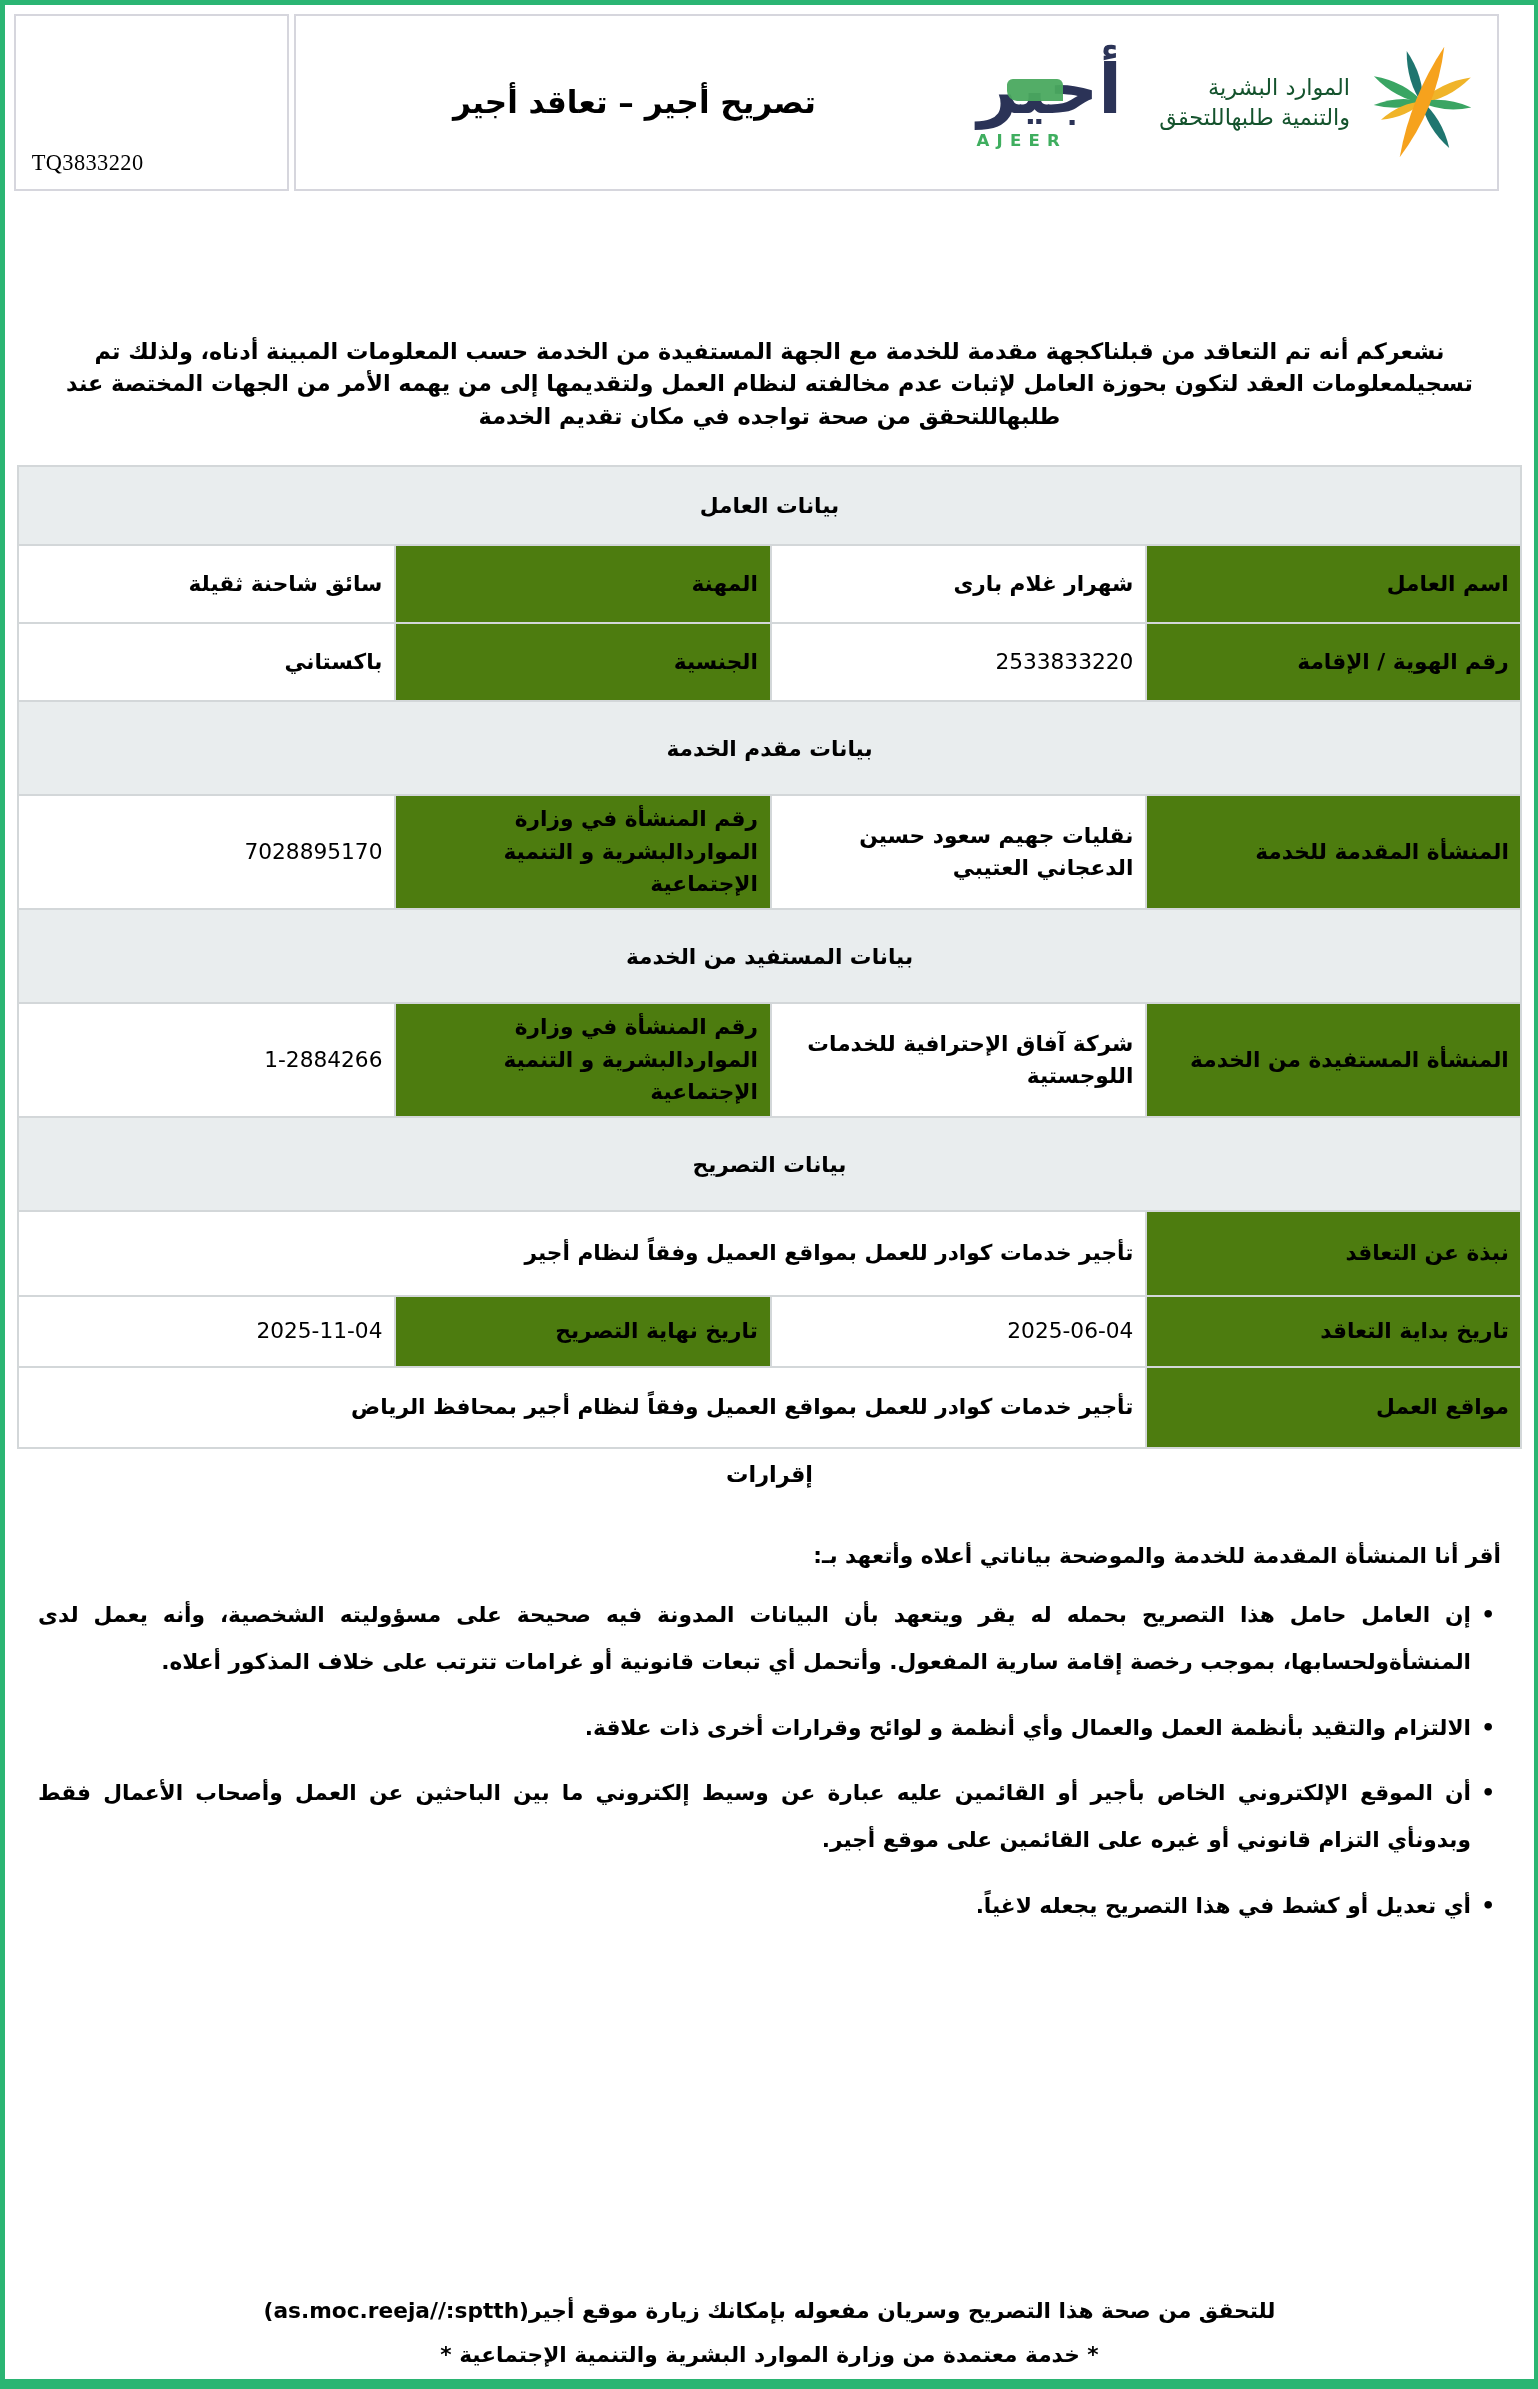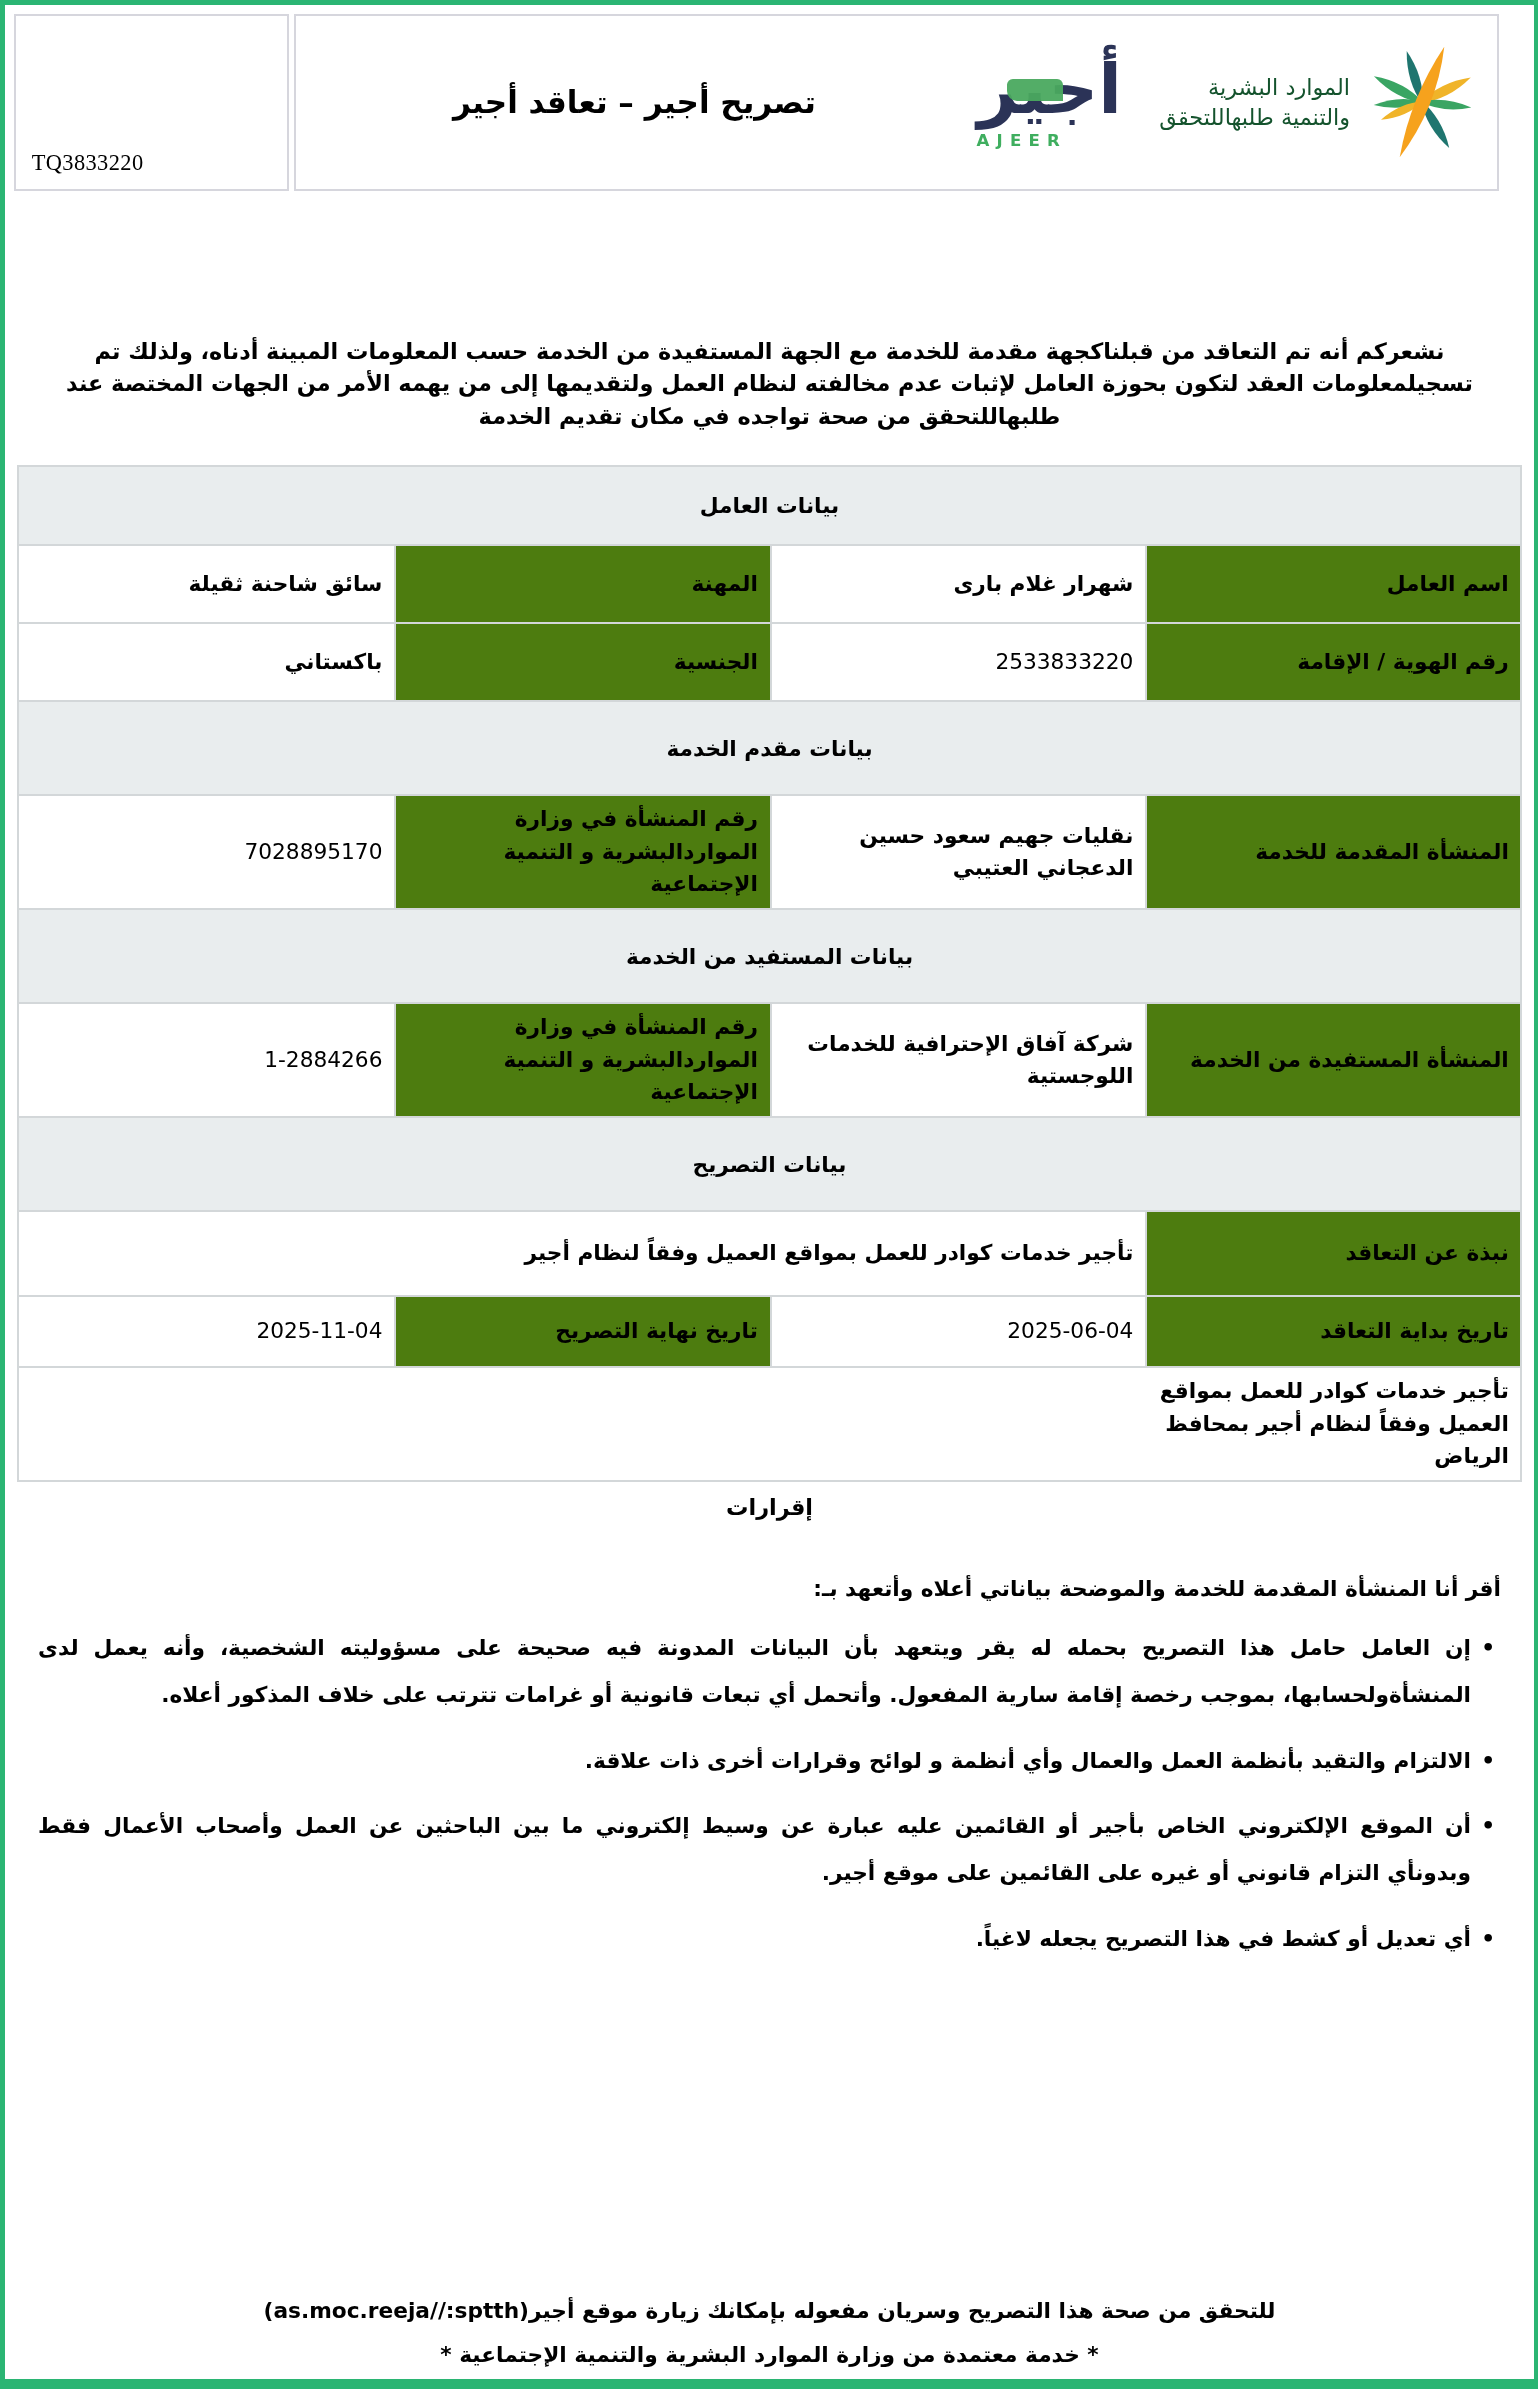--- a/index.html
+++ b/index.html
@@ -172,20 +172,21 @@
       <div class="t-cell t-label h115">نبذة عن التعاقد</div>
       <div class="t-cell t-value h115">تأجير خدمات كوادر للعمل بمواقع العميل وفقاً لنظام أجير</div>
     </div>
     <div class="t-row">
       <div class="t-cell t-label h96">تاريخ بداية التعاقد</div>
       <div class="t-cell t-value num h96">2025-06-04</div>
       <div class="t-cell t-label h96">تاريخ نهاية التصريح</div>
       <div class="t-cell t-value num h96">2025-11-04</div>
     </div>
     <div class="t-row span3">
+      <div class="t-cell t-label h110">مواقع العمل</div>
       <div class="t-cell t-value h110">تأجير خدمات كوادر للعمل بمواقع العميل وفقاً لنظام أجير بمحافظ الرياض</div>
     </div>
 
   </div>
 
   <div class="decl-title">إقرارات</div>
 
   <div class="declarations">
     <div class="decl-intro">أقر أنا المنشأة المقدمة للخدمة والموضحة بياناتي أعلاه وأتعهد بـ:</div>
     <ul class="decl-list">

